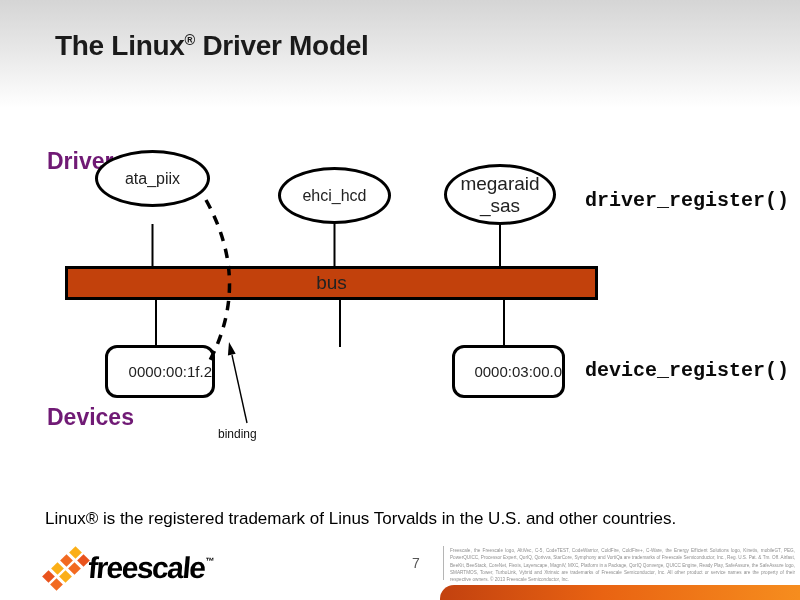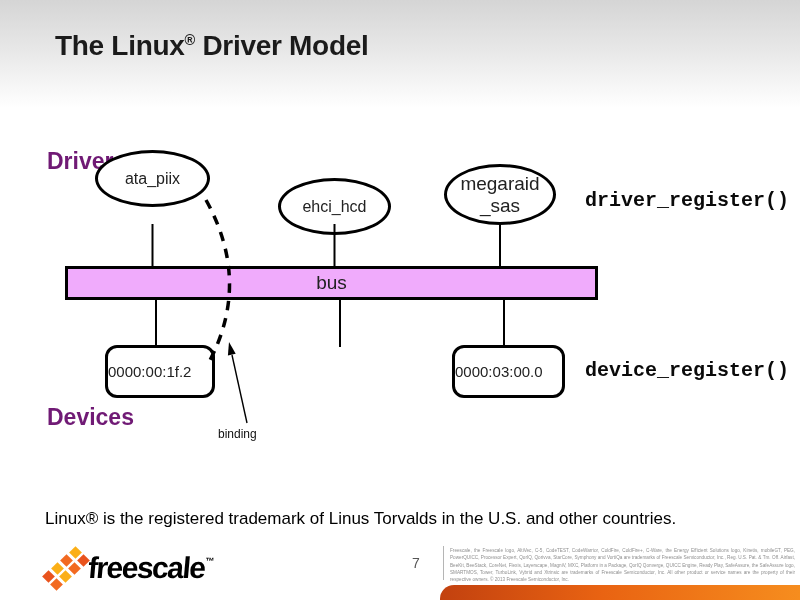--- a/index.html
+++ b/index.html
@@ -37,34 +37,34 @@
   .device-register { top:359px; }
 
   
   .node-ellipse {
     position:absolute; border:3px solid #000; border-radius:50%;
     background:#fff; display:flex; flex-direction:column;
     align-items:center; justify-content:center; text-align:center;
     font-size:16px; line-height:1.12; color:#222;
   }
   .ellipse-1 { left:95px;  top:150px; width:115px; height:57px;text-align:center; }
-  .ellipse-2 { left:278px; top:178px; width:113px; height:57px; }
+  .ellipse-2 { left:278px; top:167px; width:113px; height:57px; }
   .ellipse-3 { left:444px; top:164px; width:112px; height:61px; font-size:19px; }
 
   .bus {
     position:absolute; left:65px; top:266px; width:533px; height:34px;
-    border:3px solid #000; background:#f0abfc;
+    border:3px solid #000; background:#c2410c;
     display:flex; align-items:center; justify-content:center;
     font-size:19px; color:#222;
   }
 
   .device-box {
     position:absolute; top:345px; height:53px;
     border:3px solid #000; border-radius:12px; background:#fff;
-    display:flex; align-items:center; justify-content:flex-start;
+    display:flex; align-items:center; justify-content:flex-end;
     font-size:15px; color:#222;
   }
   .box-1 { left:105px; width:110px; }
   .box-2 { left:288px; width:112px; }
   .box-3 { left:452px; width:113px; }
 
   .connector-svg {
     position:absolute; left:0; top:0; width:800px; height:600px;
     pointer-events:none;
   }

